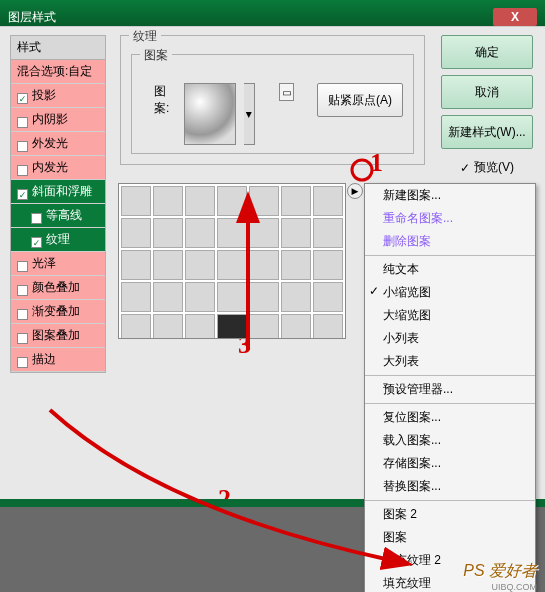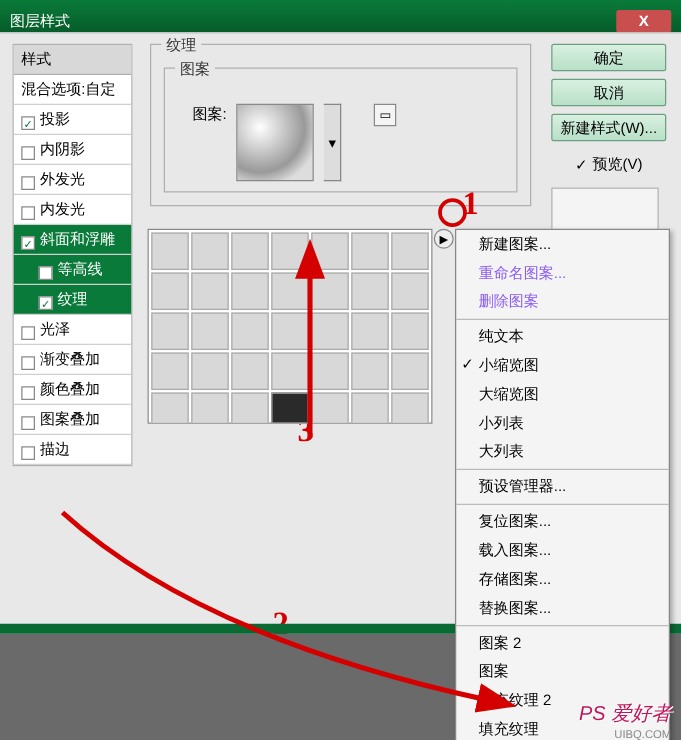--- a/index.html
+++ b/index.html
@@ -1,51 +1,51 @@
 <!DOCTYPE html>
 <html><head>
 <meta charset="utf-8">
 <style>
 *{box-sizing:border-box;margin:0;padding:0;font-family:"Microsoft YaHei",SimSun,sans-serif;font-size:12px}
 body{width:545px;height:592px;background:#e8e8e8;position:relative;overflow:hidden}
 .titlebar{height:26px;background:linear-gradient(#0a7a3a,#065c2a);color:#fff;display:flex;align-items:flex-end;padding:0 8px}
 .titlebar .ttl{flex:1}
 .titlebar .closebtn{width:44px;height:18px;background:#c94f4f;border-radius:2px;display:flex;align-items:center;justify-content:center;color:#fff;font-weight:bold}
 .dialog{position:absolute;top:26px;left:0;right:0;bottom:0;background:#e8e8e8;border-top:1px solid #ccc}
-.sidebar{position:absolute;left:10px;top:8px;width:96px;border:1px solid #b0b0b0;background:#ffffff}
+.sidebar{position:absolute;left:10px;top:8px;width:96px;border:1px solid #b0b0b0;background:#fca5a5}
 .sidebar .hdr{background:#d8d8d8;border-bottom:1px solid #b0b0b0;padding:3px 6px}
 .sidebar .row{padding:3px 6px;display:flex;align-items:flex-end;gap:4px;border-bottom:1px solid #d0d0d0;cursor:default}
 .sidebar .row.indent{padding-left:20px}
 .sidebar .row.sel{background:#0a7a3a;color:#fff}
 .sidebar .chk{width:11px;height:11px;border:1px solid #888;background:#fff;display:inline-flex;align-items:center;justify-content:center;font-size:9px;color:#0a7a3a}
 .content{position:absolute;left:120px;top:8px;right:120px;bottom:10px}
 .grp{border:1px solid #b0b0b0;padding:10px 10px 14px;position:relative;margin-bottom:8px}
 .grp>.lbl{position:absolute;top:-8px;left:8px;background:#e8e8e8;padding:0 4px;color:#333}
 .pattern-preview{display:flex;gap:8px;margin:18px 0 8px 12px}
 .pattern-preview .pv{width:62px;height:62px;border:1px solid #888;background:radial-gradient(circle at 30% 30%,#fff,#bbb 40%,#999 60%,#ddd 80%)}
 .pattern-preview .dd{width:14px;height:62px;border:1px solid #888;border-left:none;background:#ddd;display:flex;align-items:center;justify-content:center}
 .pattern-preview .newdoc{width:18px;height:18px;border:1px solid #888;background:#f4f4f4;display:flex;align-items:center;justify-content:center;font-size:10px}
-.btn{height:22px;padding:4px 10px;background:linear-gradient(#fdfdfd,#e5e5e5);border:1px solid #888;border-radius:2px;display:inline-flex;align-items:center;white-space:nowrap}
+.btn{height:22px;padding:16px 10px;background:linear-gradient(#fdfdfd,#e5e5e5);border:1px solid #888;border-radius:2px;display:inline-flex;align-items:center;white-space:nowrap}
 .rpanel{position:absolute;right:12px;top:8px;width:92px;display:flex;flex-direction:column;gap:6px}
 .rpanel .btn{width:100%;background:linear-gradient(#d8f0e0,#b8e0c8);border:1px solid #6aa080;justify-content:center}
 .rpanel .prevrow{display:flex;align-items:center;gap:4px;margin-top:4px;justify-content:center}
 .rpanel .prevbox{width:86px;height:56px;border:1px solid #b0b0b0;background:#f4f4f4;margin-top:4px}
 .swatches{position:absolute;left:118px;top:156px;width:228px;height:156px;border:1px solid #888;background:#fff;z-index:5}
 .swatches .grid{display:grid;grid-template-columns:repeat(7,1fr);grid-auto-rows:30px;gap:2px;padding:2px;height:100%;overflow:hidden}
 .swatches .cell{border:1px solid #aaa;background:#d8d8d8}
 .swatches .cell.dark{background:#2a2a2a}
 .flybtn{position:absolute;left:347px;top:156px;width:16px;height:16px;border:1px solid #888;border-radius:50%;background:#eee;display:flex;align-items:center;justify-content:center;z-index:6;font-size:9px}
 .menu{position:absolute;left:364px;top:156px;width:172px;background:#f4f4f4;border:1px solid #888;box-shadow:2px 2px 4px rgba(0,0,0,.3);z-index:7}
 .menu .mi{padding:3px 18px;cursor:default;position:relative}
 .menu .mi.dis{color:#8b5cf6}
 .menu .mi .chkmark{position:absolute;left:4px}
 .menu hr{border:none;border-top:1px solid #bbb;margin:2px 0}
 .annot{position:absolute;color:#d40000;font-weight:bold;font-size:26px;font-family:Georgia,serif}
 .arrow{position:absolute;z-index:20}
-.watermark{position:absolute;right:8px;bottom:10px;font-size:16px;font-style:italic;color:#be185d;text-shadow:1px 1px #fff;z-index:30}
+.watermark{position:absolute;right:8px;bottom:10px;font-size:16px;font-style:italic;color:#a16207;text-shadow:1px 1px #fff;z-index:30}
 .watermark2{position:absolute;right:8px;bottom:0px;font-size:9px;color:#888;z-index:30}
 .greenbar{position:absolute;left:0;right:0;top:472px;height:8px;background:#0a6a34;z-index:2}
 .darkbg{position:absolute;left:0;right:0;top:480px;bottom:0;background:#6a6a6a;z-index:1}
 </style>
 </head>
 <body>
 
 <div class="titlebar">
   <span class="ttl">图层样式</span>
   <div class="closebtn">X</div>
@@ -86,25 +86,25 @@
         <div class="row indent sel">
           <span class="chk">✓</span>
           <span>纹理</span>
         </div>
         <div class="row">
           <span class="chk"></span>
           <span>光泽</span>
         </div>
         <div class="row">
           <span class="chk"></span>
+          <span>颜色叠加</span>
+        </div>
+        <div class="row">
+          <span class="chk"></span>
           <span>渐变叠加</span>
-        </div>
-        <div class="row">
-          <span class="chk"></span>
-          <span>颜色叠加</span>
         </div>
         <div class="row">
           <span class="chk"></span>
           <span>图案叠加</span>
         </div>
         <div class="row">
           <span class="chk"></span>
           <span>描边</span>
         </div>
       </div>
@@ -115,20 +115,23 @@
       <span class="lbl">纹理</span>
       <div class="grp" style="height:100px;margin-top:8px">
         <span class="lbl">图案</span>
         <div class="pattern-preview">
           <span>图案:</span>
           <div class="pv"></div>
           <div class="dd">▾</div>
           <span style="width:10px"></span>
           <div class="newdoc">▭</div>
           <span style="width:8px"></span>
+          <div class="btn">
+              <span>贴紧原点(A)</span>
+            </div>
         </div>
       </div>
     </div>
   </div>
 
   <div class="rpanel">
     <div class="btn">
         <span>确定</span>
       </div>
     <div class="btn">

